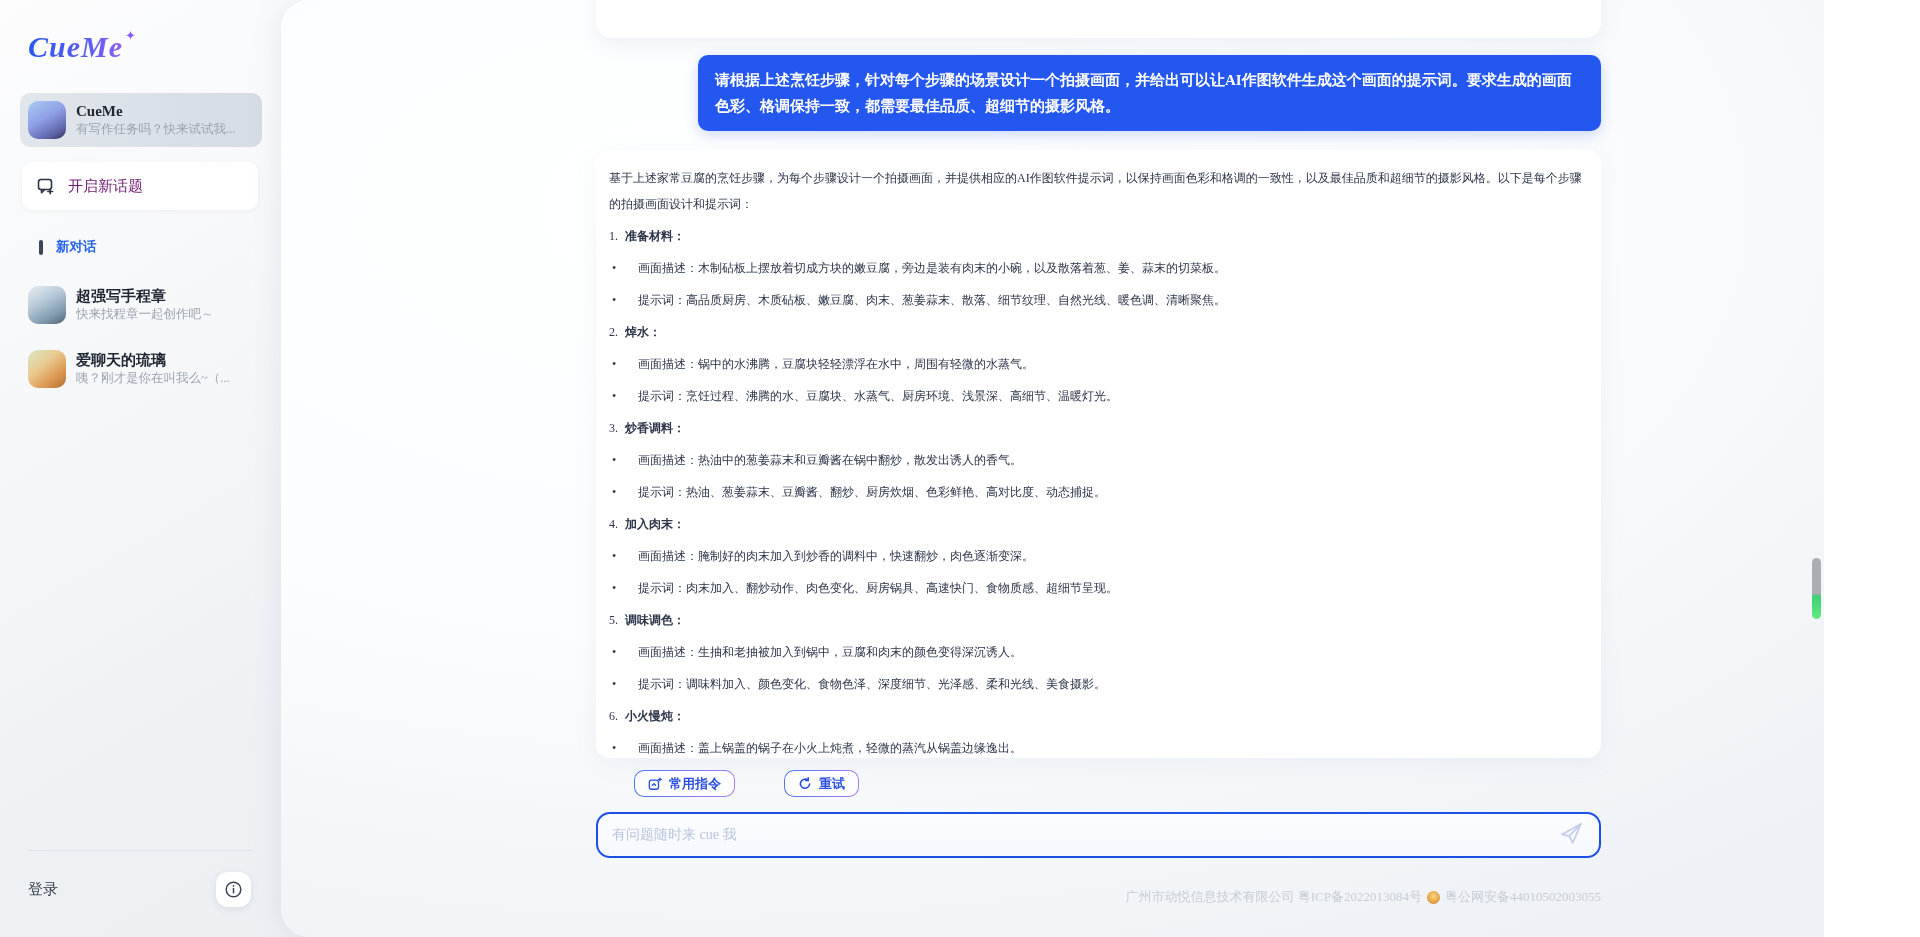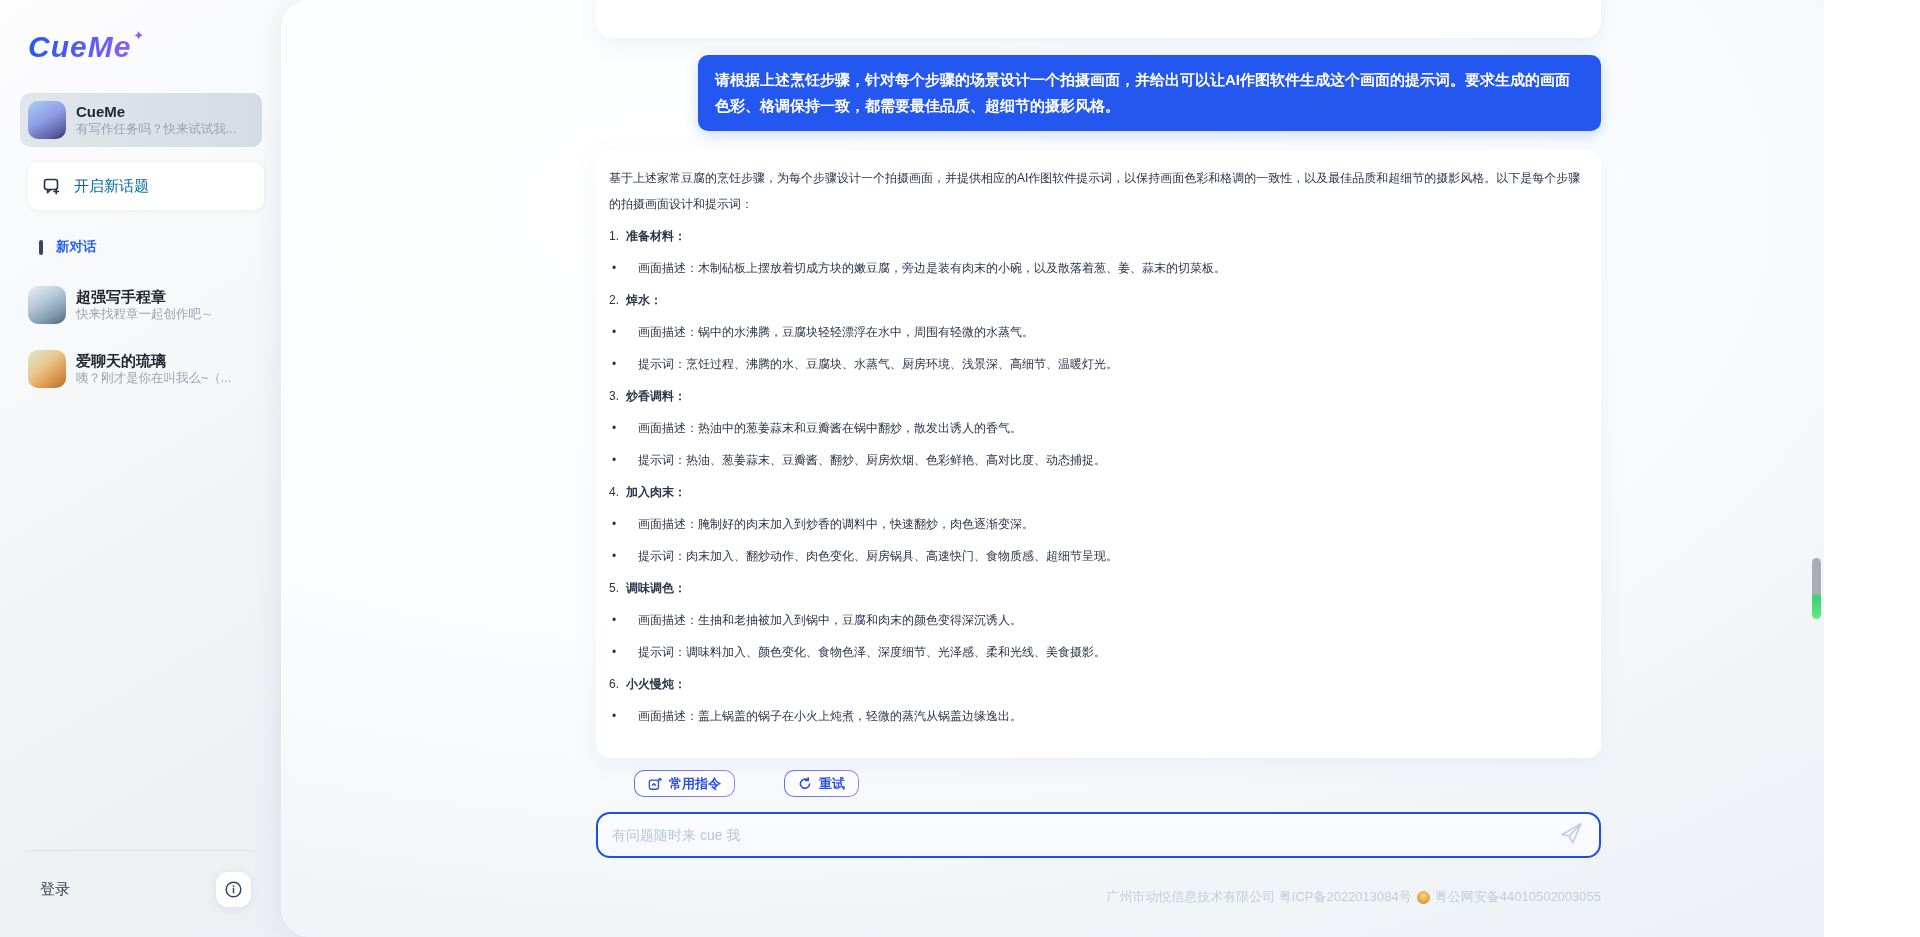--- a/index.html
+++ b/index.html
@@ -1,20 +1,20 @@
 <!DOCTYPE html>
 <html><head>
 <meta charset="utf-8">
 <style>
   * { margin:0; padding:0; box-sizing:border-box; }
   html,body { width:1920px; height:937px; overflow:hidden; }
   body { font-family:"Liberation Sans","DejaVu Sans",sans-serif; }
 
   .app { position:relative; width:1824px; height:937px; overflow:hidden;
-         background:linear-gradient(150deg,#fdfdfe 0%,#eef1f4 45%,#e7ebef 100%); }
+         background:linear-gradient(150deg,#fdfdfe 0%,#eef1f4 45%,#e7ebef 100%);font-family:Liberation Serif, serif; }
 
   
   .sidebar { position:absolute; left:0; top:0; width:281px; height:100%; }
 
   .logo { position:absolute; left:28px; top:30px; display:flex; align-items:flex-start; }
   .logo-text { font-size:30px; font-weight:800; font-style:italic; letter-spacing:1px;
     background:linear-gradient(95deg,#2b59f0 5%,#5b5cf3 60%,#8a5ef6 95%);
     -webkit-background-clip:text; background-clip:text; color:transparent; }
   .logo-star { font-size:13px; color:#8a5ef6; margin:-2px 0 0 2px; }
 
@@ -22,37 +22,37 @@
     border-radius:10px; background:linear-gradient(90deg,#e1e6ec,#d5dce4);
     display:flex; align-items:center; gap:10px; padding:0 8px; cursor:pointer; }
   .avatar { width:38px; height:38px; border-radius:10px; flex:0 0 auto; }
   .av-cueme { background:linear-gradient(150deg,#a9cdf2 0%,#8f9fe6 45%,#5f64a8 80%,#2e3150 100%); }
   .av-chengzhang { background:linear-gradient(150deg,#e9eef3 0%,#b7c9d8 40%,#7d98ad 75%,#51626f 100%); }
   .av-liuli { background:linear-gradient(140deg,#d8e8c8 0%,#e9c98f 40%,#dd9a52 70%,#b06f33 100%); }
   .item-texts { min-width:0; }
   .item-name { font-size:15px; font-weight:700; color:#1f2633; line-height:19px; }
   .item-preview { font-size:12.5px; color:#9aa3b0; line-height:17px; white-space:nowrap; }
 
-  .new-topic { position:absolute; left:28px; top:162px; width:236px; height:48px;
+  .new-topic { position:absolute; left:22px; top:162px; width:236px; height:48px;
     border:none; border-radius:10px; background:#ffffff; box-shadow:0 1px 5px rgba(40,60,90,.06);
     display:flex; align-items:center; gap:13px; padding:0 15px; cursor:pointer;
-    font-family:inherit; font-size:15px; color:#0369a1; }
+    font-family:inherit; font-size:15px; color:#701a75; }
 
   .section { position:absolute; left:39px; top:238px; display:flex; align-items:center; gap:13px; cursor:pointer; }
   .section-bar { width:4px; height:15px; border-radius:2px; background:#3c4659; }
   .section-label { font-size:13.5px; font-weight:600; color:#2563eb; }
 
   .chat-item { position:absolute; left:20px; width:242px; height:54px; border-radius:10px;
     display:flex; align-items:center; gap:10px; padding:0 8px; cursor:pointer; background:transparent; }
   .chat-item.one { top:278px; }
   .chat-item.two { top:342px; }
   .chat-item .item-preview { max-width:180px; overflow:hidden; }
 
   .sidebar-divider { position:absolute; left:28px; width:225px; top:850px; height:1px; background:#dde2e8; }
-  .login { position:absolute; left:28px; top:880px; font-size:15px; color:#333c4a; cursor:pointer;margin-left:12px; }
+  .login { position:absolute; left:28px; top:880px; font-size:15px; color:#333c4a; cursor:pointer; }
   .info-btn { position:absolute; left:216px; top:872px; width:35px; height:35px; border:none;
     border-radius:12px; background:#fff; box-shadow:0 2px 8px rgba(40,60,90,.10);
     display:grid; place-items:center; cursor:pointer; }
 
   
   .main { position:absolute; left:281px; top:0; right:0; bottom:0;
     border-radius:28px 0 0 28px;
     background:radial-gradient(110% 95% at 28% 22%, #ffffff 0%, #fbfdfe 48%, #f2f5f8 82%, #edf0f4 100%);
     box-shadow:-4px 0 26px rgba(90,110,140,.10); }
 
@@ -173,20 +173,21 @@
       <div class="prev-card"></div>
 
       <div class="user-bubble">请根据上述烹饪步骤，针对每个步骤的场景设计一个拍摄画面，并给出可以让AI作图软件生成这个画面的提示词。要求生成的画面色彩、格调保持一致，都需要最佳品质、超细节的摄影风格。</div>
 
       <div class="ai-card">
         <p class="intro">基于上述家常豆腐的烹饪步骤，为每个步骤设计一个拍摄画面，并提供相应的AI作图软件提示词，以保持画面色彩和格调的一致性，以及最佳品质和超细节的摄影风格。以下是每个步骤的拍摄画面设计和提示词：</p>
 
         <div class="step">
           <p class="step-title"><span class="num">1.</span><span class="t">准备材料：</span></p>
           <p class="bullet">画面描述：木制砧板上摆放着切成方块的嫩豆腐，旁边是装有肉末的小碗，以及散落着葱、姜、蒜末的切菜板。</p>
+          <p class="bullet">提示词：高品质厨房、木质砧板、嫩豆腐、肉末、葱姜蒜末、散落、细节纹理、自然光线、暖色调、清晰聚焦。</p>
         </div>
 
         <div class="step">
           <p class="step-title"><span class="num">2.</span><span class="t">焯水：</span></p>
           <p class="bullet">画面描述：锅中的水沸腾，豆腐块轻轻漂浮在水中，周围有轻微的水蒸气。</p>
           <p class="bullet">提示词：烹饪过程、沸腾的水、豆腐块、水蒸气、厨房环境、浅景深、高细节、温暖灯光。</p>
         </div>
 
         <div class="step">
           <p class="step-title"><span class="num">3.</span><span class="t">炒香调料：</span></p>

